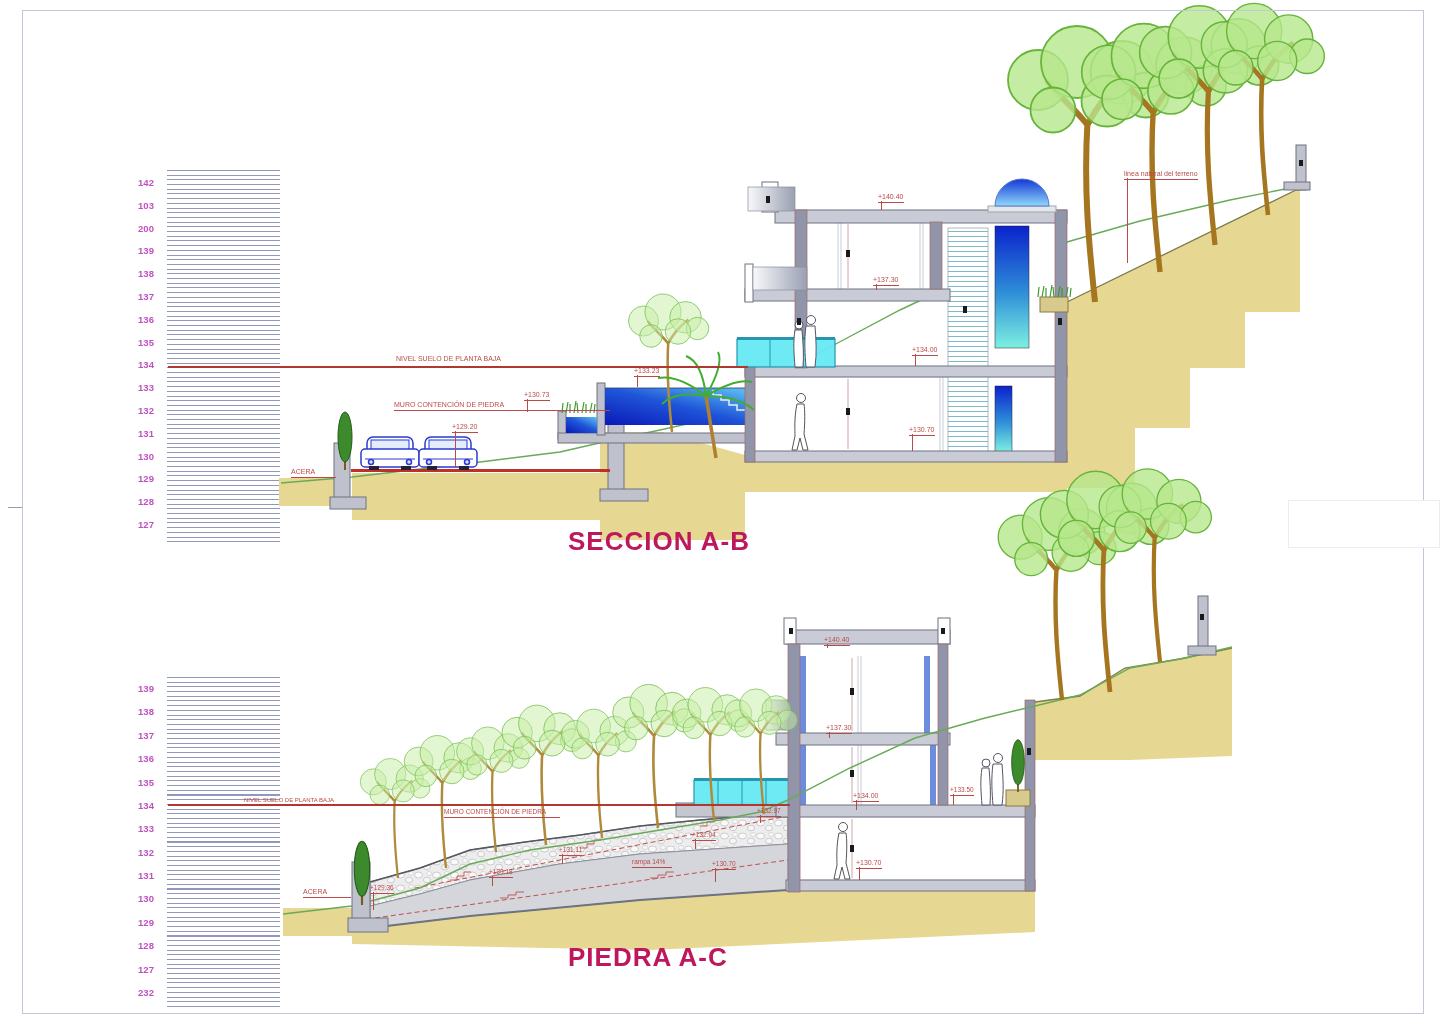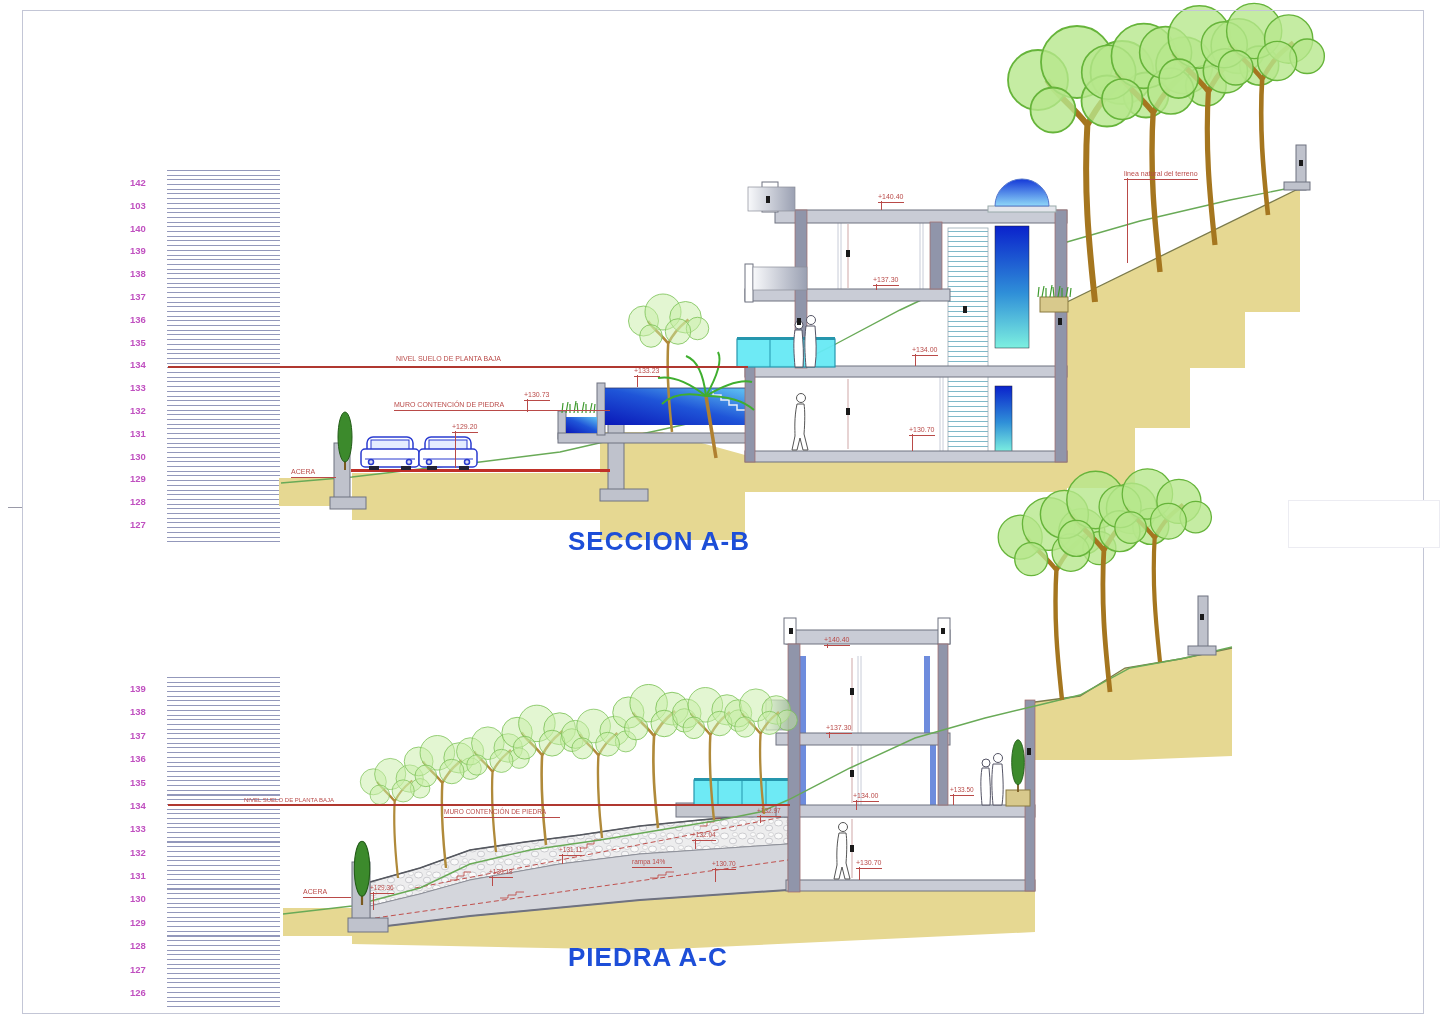--- a/index.html
+++ b/index.html
@@ -2,45 +2,45 @@
 <html><head>
 <meta charset="utf-8">
 <style>
   html,body{margin:0;padding:0;background:#fff;}
   #canvas{position:relative;width:1440px;height:1024px;background:#fff;overflow:hidden;
           font-family:"Liberation Sans", sans-serif;}
   #frame{position:absolute;left:22px;top:10px;width:1400px;height:1002px;
          border:1px solid #c3c6d6;pointer-events:none;z-index:3;}
   svg.draw{position:absolute;left:0;top:0;z-index:1;}
   .scale-col{position:absolute;display:flex;flex-direction:column;justify-content:space-between;
-             text-align:left;color:#c050c0;font-size:9.5px;font-weight:bold;z-index:2;}
+             text-align:center;color:#c050c0;font-size:9.5px;font-weight:bold;z-index:2;}
   .scale-col div{line-height:10px;}
   .hatch{position:absolute;z-index:1;
          background:repeating-linear-gradient(to bottom,#9398bb 0 1px,rgba(0,0,0,0) 1px 4.7px);}
   .rl{position:absolute;color:#b94a48;font-size:7px;line-height:8px;white-space:nowrap;z-index:2;}
   .ul{border-bottom:1px solid #b94a48;padding-bottom:1px;}
   .vl{position:absolute;width:1px;background:#b94a48;z-index:2;}
   .hl{position:absolute;height:1.5px;background:#b03830;z-index:2;}
-  .title{position:absolute;color:#1d4ed8;font-size:26px;font-weight:600;letter-spacing:1px;z-index:2;}
+  .title{position:absolute;color:#be185d;font-size:26px;font-weight:600;letter-spacing:1px;z-index:2;}
   .patch{position:absolute;background:#fff;z-index:3;border:1px solid #ececf2;}
   .tick{position:absolute;height:1px;background:#9a9aa8;z-index:3;}
 </style>
 </head>
 <body>
 
 <div id="canvas">
 
   <div id="frame"></div>
   <div class="tick" style="left:8px;top:507px;width:14px;"></div>
   <div class="patch" style="left:1288px;top:500px;width:150px;height:46px;"></div>
 
   <div class="scale-col" style="left:130px;top:178px;width:32px;height:352px;">
       <div>142</div>
       <div>103</div>
-      <div>140</div>
+      <div>200</div>
       <div>139</div>
       <div>138</div>
       <div>137</div>
       <div>136</div>
       <div>135</div>
       <div>134</div>
       <div>133</div>
       <div>132</div>
       <div>131</div>
       <div>130</div>
@@ -57,21 +57,21 @@
       <div>136</div>
       <div>135</div>
       <div>134</div>
       <div>133</div>
       <div>132</div>
       <div>131</div>
       <div>130</div>
       <div>129</div>
       <div>128</div>
       <div>127</div>
-      <div>126</div>
+      <div>232</div>
     </div>
   <div class="hatch" style="left:167px;top:677px;width:113px;height:332px;"></div>
 
   <svg class="draw" width="1440" height="1024" viewBox="0 0 1440 1024">
     <defs>
       <linearGradient id="grayG" x1="0" y1="0" x2="1" y2="0">
         <stop offset="0" stop-color="#f8f9fb"></stop>
           <stop offset="1" stop-color="#9aa0b2"></stop>
       </linearGradient>
       <linearGradient id="winG" x1="0" y1="0" x2="0" y2="1">

